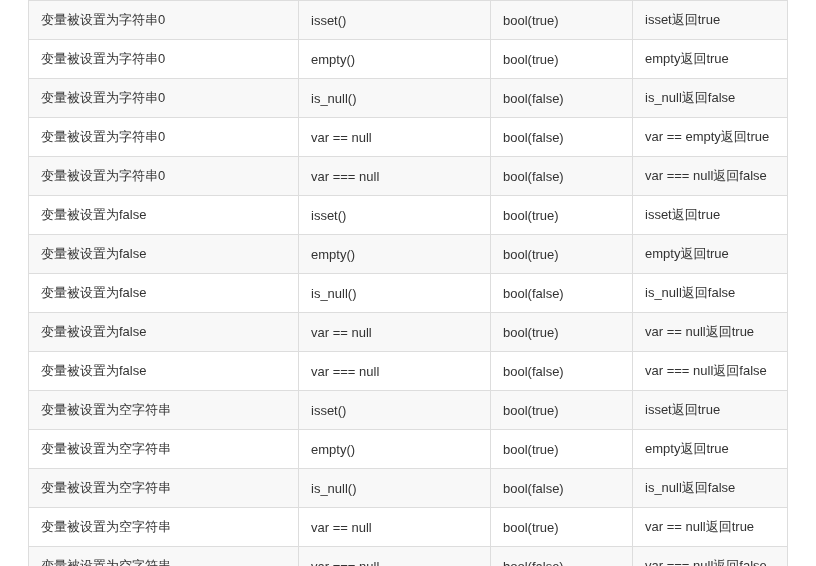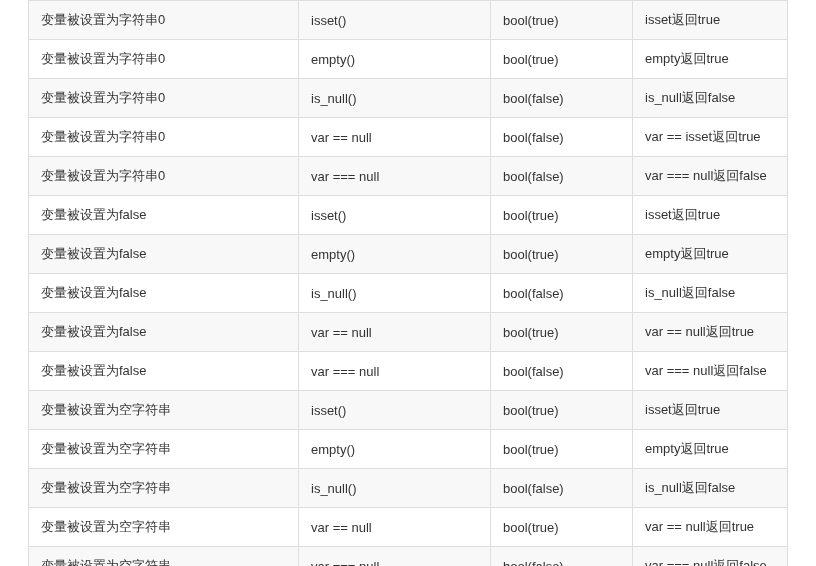--- a/index.html
+++ b/index.html
@@ -60,21 +60,21 @@
         <tr>
           <td>变量被设置为字符串0</td>
           <td>is_null()</td>
           <td>bool(false)</td>
           <td>is_null返回false</td>
         </tr>
         <tr>
           <td>变量被设置为字符串0</td>
           <td>var == null</td>
           <td>bool(false)</td>
-          <td>var == isset返回true</td>
+          <td>var == empty返回true</td>
         </tr>
         <tr>
           <td>变量被设置为字符串0</td>
           <td>var === null</td>
           <td>bool(false)</td>
           <td>var === null返回false</td>
         </tr>
         <tr>
           <td>变量被设置为false</td>
           <td>isset()</td>

